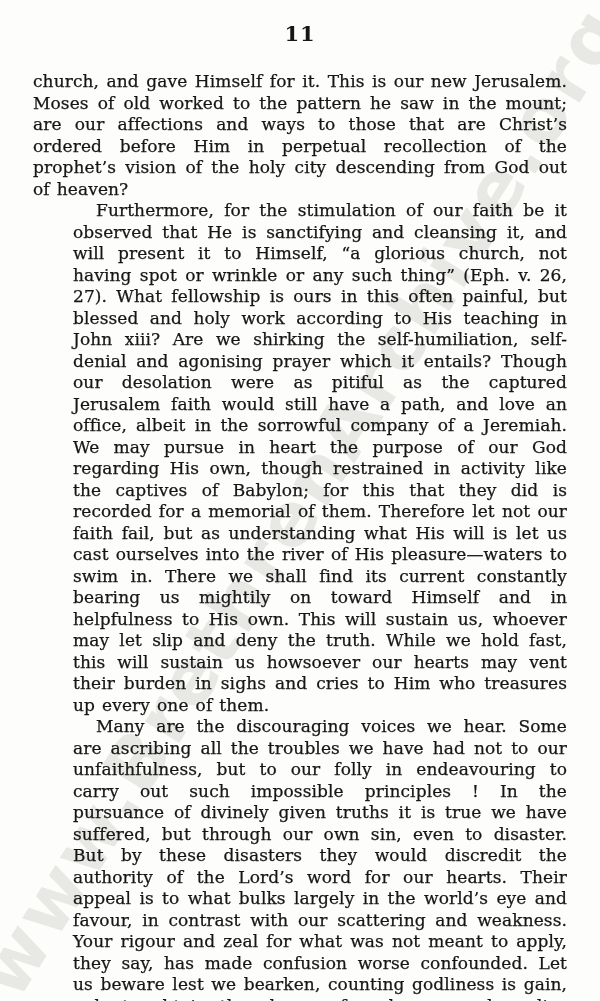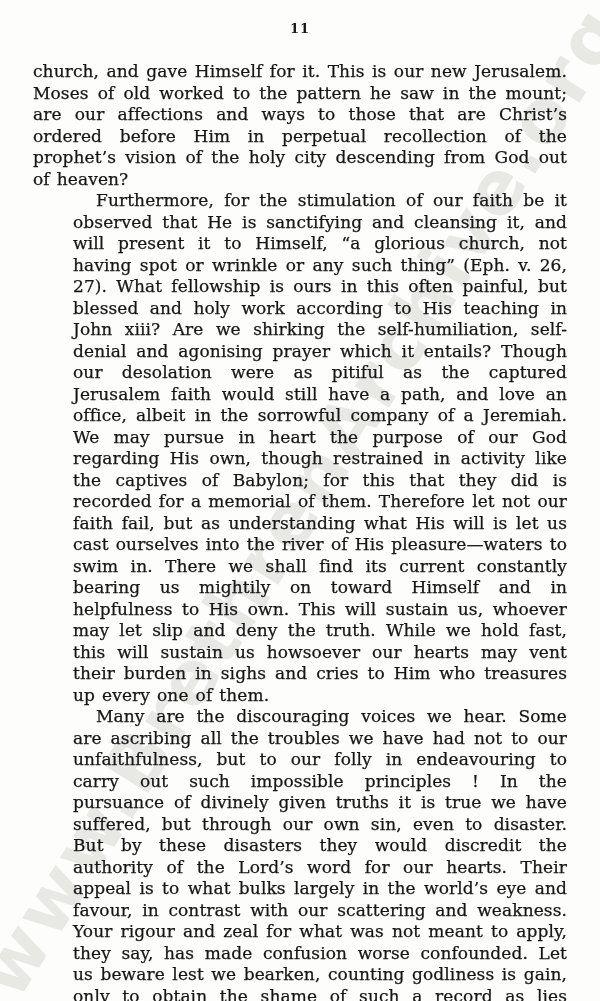--- a/index.html
+++ b/index.html
@@ -32,21 +32,21 @@
     user-select: none;
     pointer-events: none;
   }
   .content {
     position: relative;
     z-index: 1;
   }
   .page-number {
     text-align: center;
     padding-top: 21px;
-    font-size: 13px;
+    font-size: 21px;
     font-weight: bold;
     letter-spacing: 1px;
   }
   .text-block {
     width: 534px;
     margin: 25px auto 0 auto;
     font-size: 17px;
     line-height: 21.5px;
     text-align: justify;
     letter-spacing: 0.1px;

